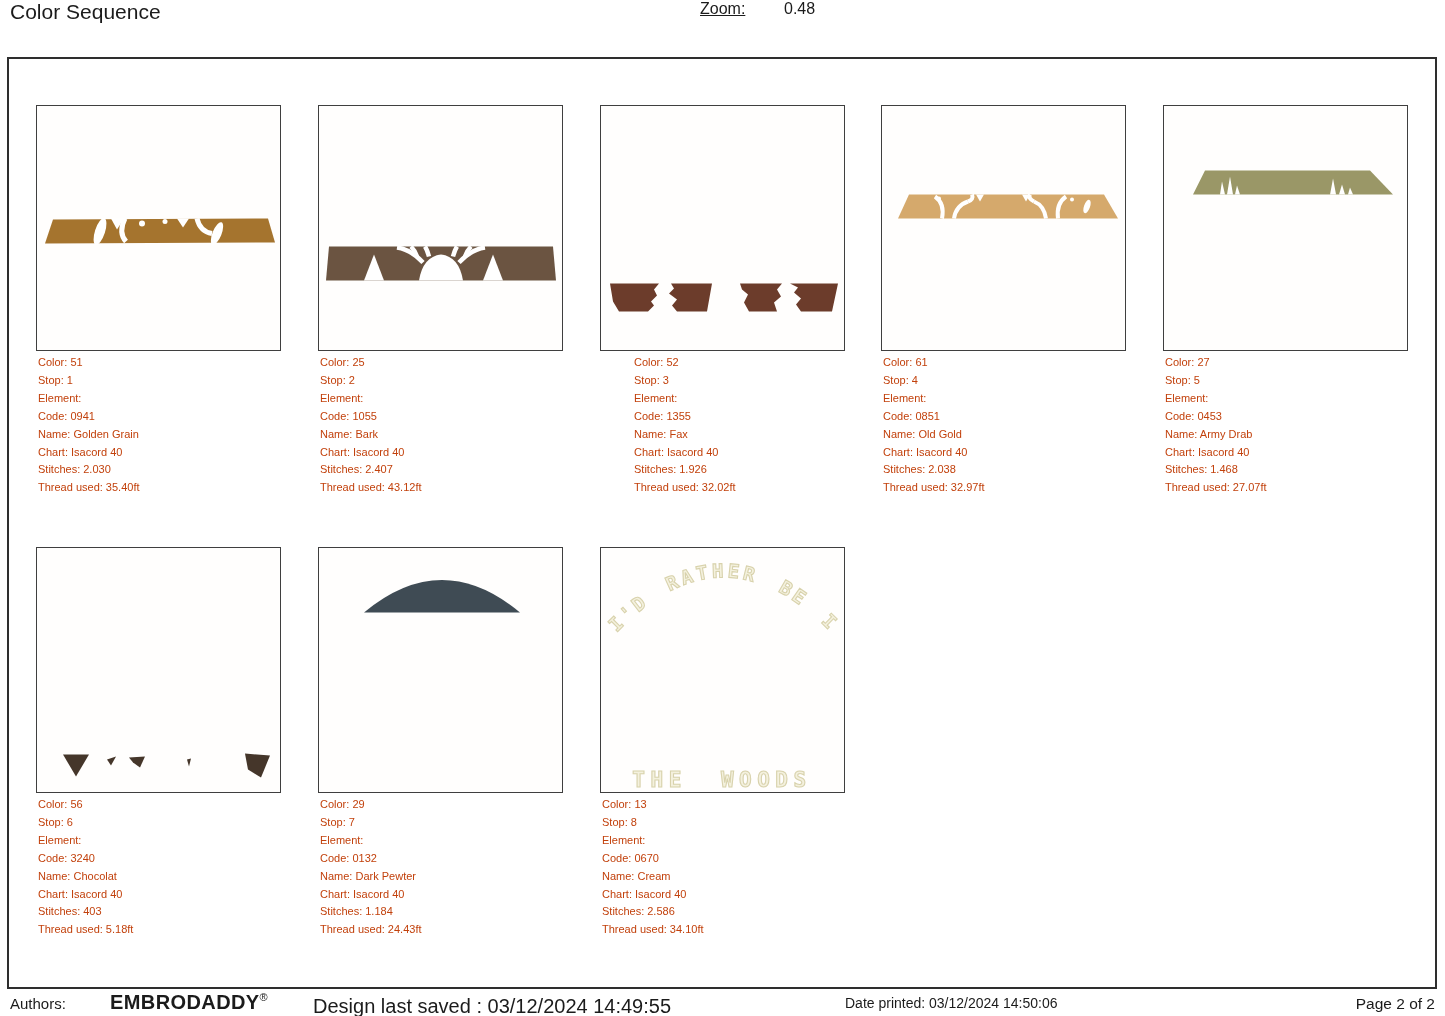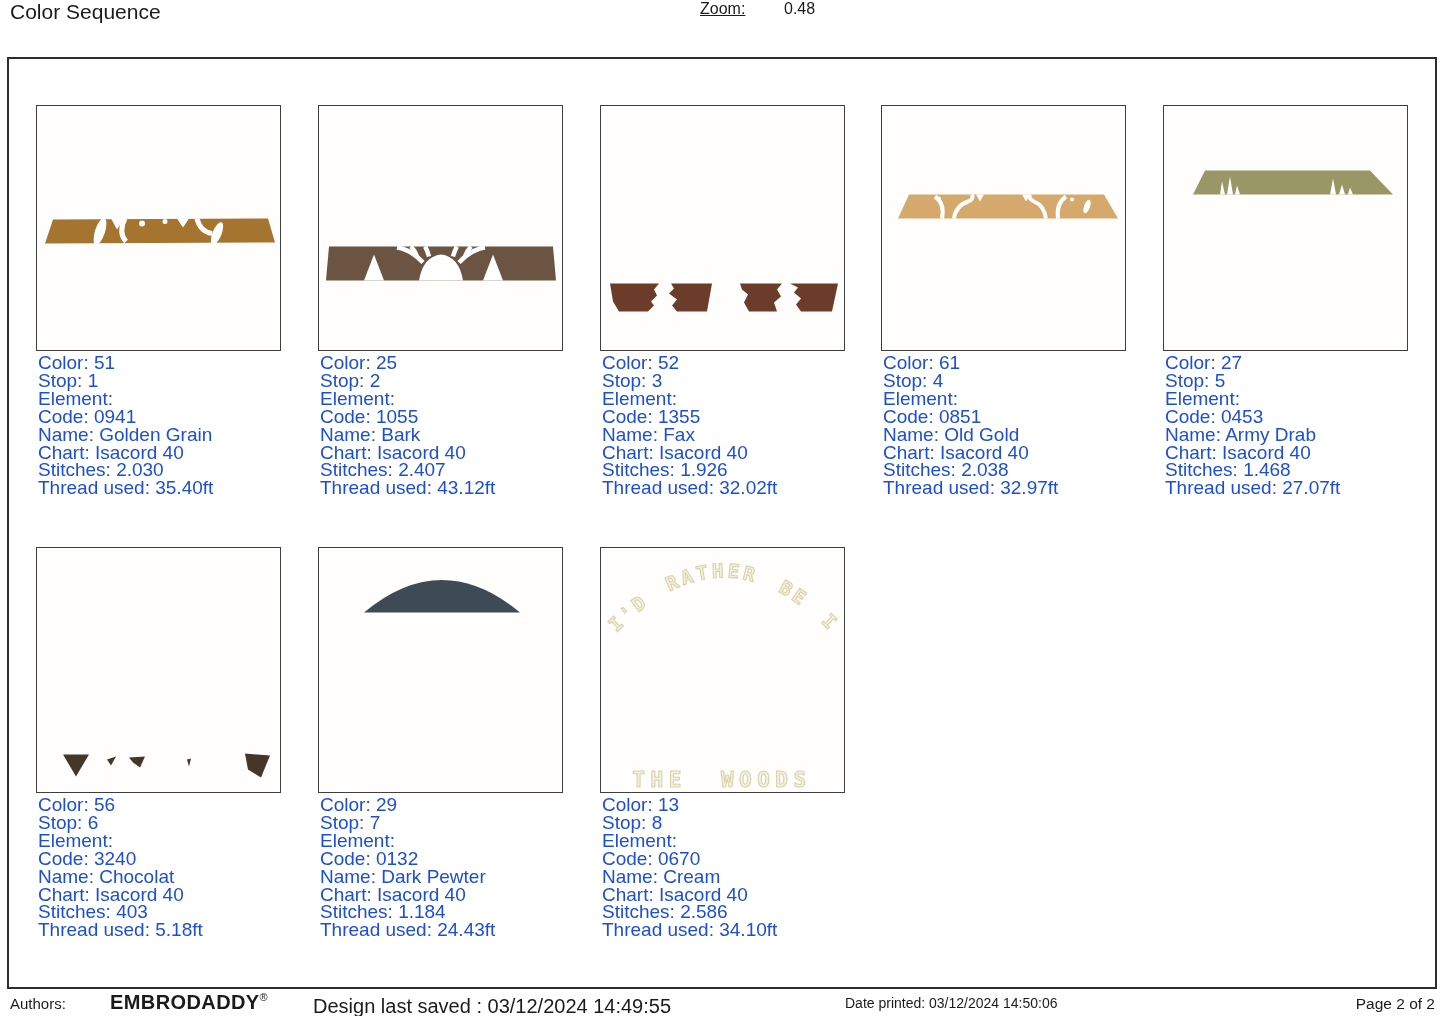--- a/index.html
+++ b/index.html
@@ -6,36 +6,36 @@
   html,body { width:1445px; height:1016px; background:#ffffff;
     font-family:"Liberation Sans", sans-serif; color:#1b1b1b; overflow:hidden; }
   .hdr-title { position:absolute; left:10px; top:0px; font-size:21px;text-align:center; }
   .hdr-zoom-label { position:absolute; left:700px; top:0px; font-size:16px;text-decoration:underline; }
   .hdr-zoom-value { position:absolute; left:784px; top:0px; font-size:16px; }
   .main-frame { position:absolute; left:7px; top:57px; width:1430px; height:932px;
     border:2px solid #2e2e2e; background:#fff; }
   .preview-box { position:absolute; width:245px; height:246px;
     border:1px solid #3f3f3f; background:#fffefd; }
   .preview-box svg { width:100%; height:100%; display:block; }
-  .card-text { position:absolute; width:270px; font-size:19px; line-height:17.9px;
-    color:#1d4ed8; white-space:nowrap; }
+  .card-text { position:absolute; width:270px; font-size:11px; line-height:17.9px;
+    color:#c2410c; white-space:nowrap; }
   .footer-bar { position:absolute; left:0; top:990px; width:1445px; height:26px; }
   .f-authors { position:absolute; left:10px; top:5px; font-size:15px; }
   .f-brand { position:absolute; left:110px; top:1px; font-size:20px; font-weight:600; letter-spacing:0.4px; }
   .f-reg { font-size:11px; vertical-align:super; font-weight:400; }
   .f-saved { position:absolute; left:313px; top:5px; font-size:20px; }
   .f-printed { position:absolute; left:845px; top:5px; font-size:14px; }
   .f-page { position:absolute; right:10px; top:5px; font-size:15.5px;margin-left:12px; }
   
   .pb-0 { left:36px;  top:105px; } .pb-1 { left:318px; top:105px; }
   .pb-2 { left:600px; top:105px; } .pb-3 { left:881px; top:105px; }
   .pb-4 { left:1163px;top:105px; } .pb-5 { left:36px;  top:547px; }
   .pb-6 { left:318px; top:547px; } .pb-7 { left:600px; top:547px; }
   .ct-0 { left:38px;  top:354px; } .ct-1 { left:320px; top:354px; }
-  .ct-2 { left:602px; top:354px; } .ct-3 { left:883px; top:354px; }
+  .ct-2 { left:634px; top:354px; } .ct-3 { left:883px; top:354px; }
   .ct-4 { left:1165px;top:354px; } .ct-5 { left:38px;  top:796px; }
   .ct-6 { left:320px; top:796px; } .ct-7 { left:602px; top:796px; }
 </style>
 </head>
 <body>
 
 <div>
   <div class="hdr-title">Color Sequence</div>
   <div class="hdr-zoom-label">Zoom:</div>
   <div class="hdr-zoom-value">0.48</div>

